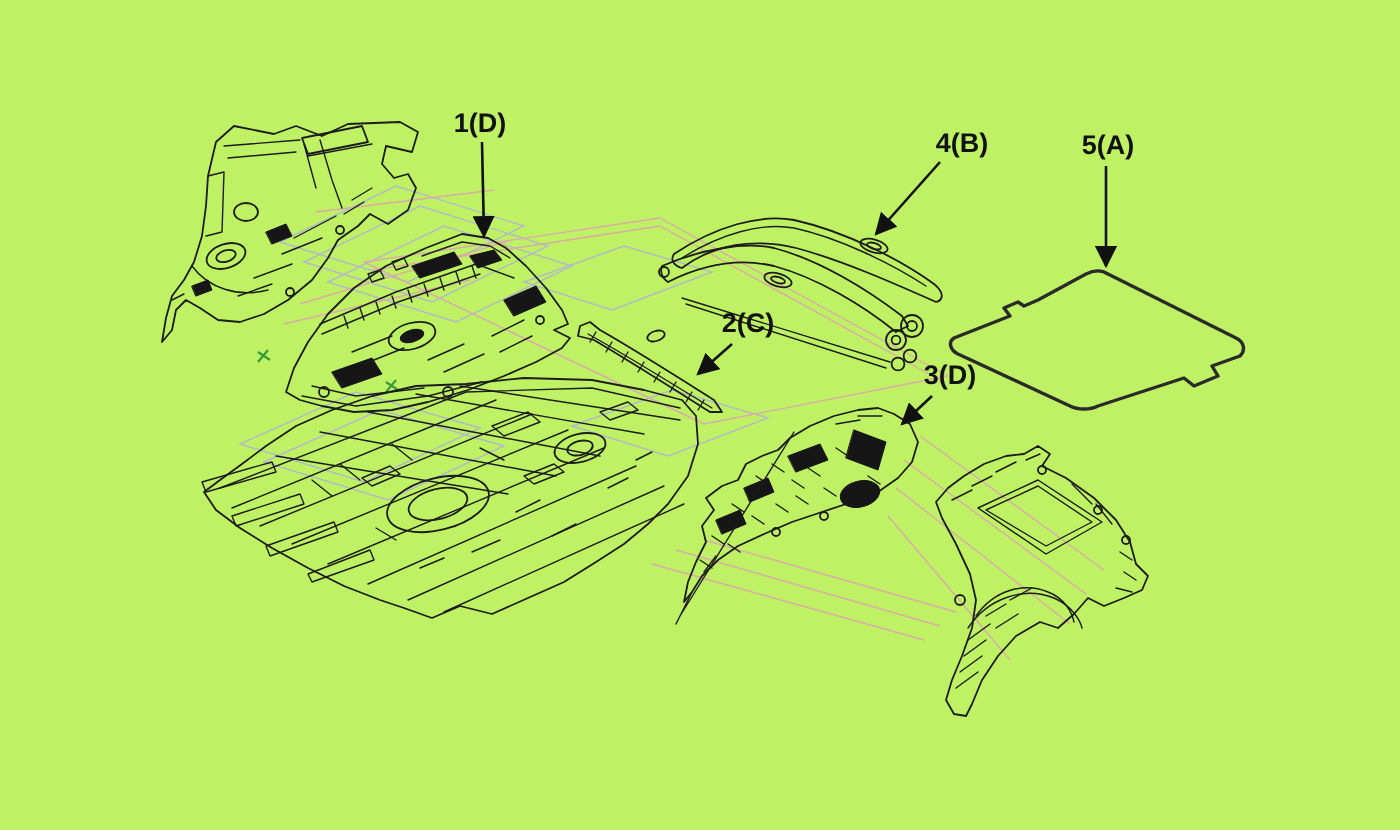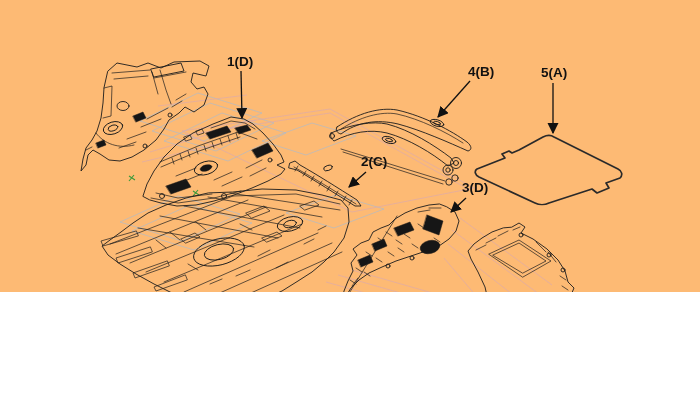--- a/index.html
+++ b/index.html
@@ -1,16 +1,16 @@
 <!DOCTYPE html>
 <html><head>
 <meta charset="utf-8">
 <style>
   html,body{margin:0;padding:0;background:#fff;}
-  #stage{position:relative;width:700px;height:292px;background:#fdba74;overflow:hidden;
+  #stage{position:relative;width:700px;height:415px;background:#bef264;overflow:hidden;
          font-family:"Liberation Sans",sans-serif;}
   svg{display:block}
   .lineart{stroke:#1c1c1c;fill:none;stroke-width:.9;stroke-linejoin:round;stroke-linecap:round;}
   .thin{stroke-width:.7;}
   .fillDark{fill:#161616;stroke:#161616;stroke-width:.5;}
   .pink{stroke:#dcaaaa;fill:none;stroke-width:.7;}
   .blue{stroke:#b2bac6;fill:none;stroke-width:.7;}
   .green{stroke:#3a9a3a;stroke-width:1.1;fill:none;}
   .board{stroke:#2a2a2a;fill:none;stroke-width:1.7;stroke-linejoin:round;}
   .callout-text{font:bold 13.5px "Liberation Sans",sans-serif;fill:#111;}

